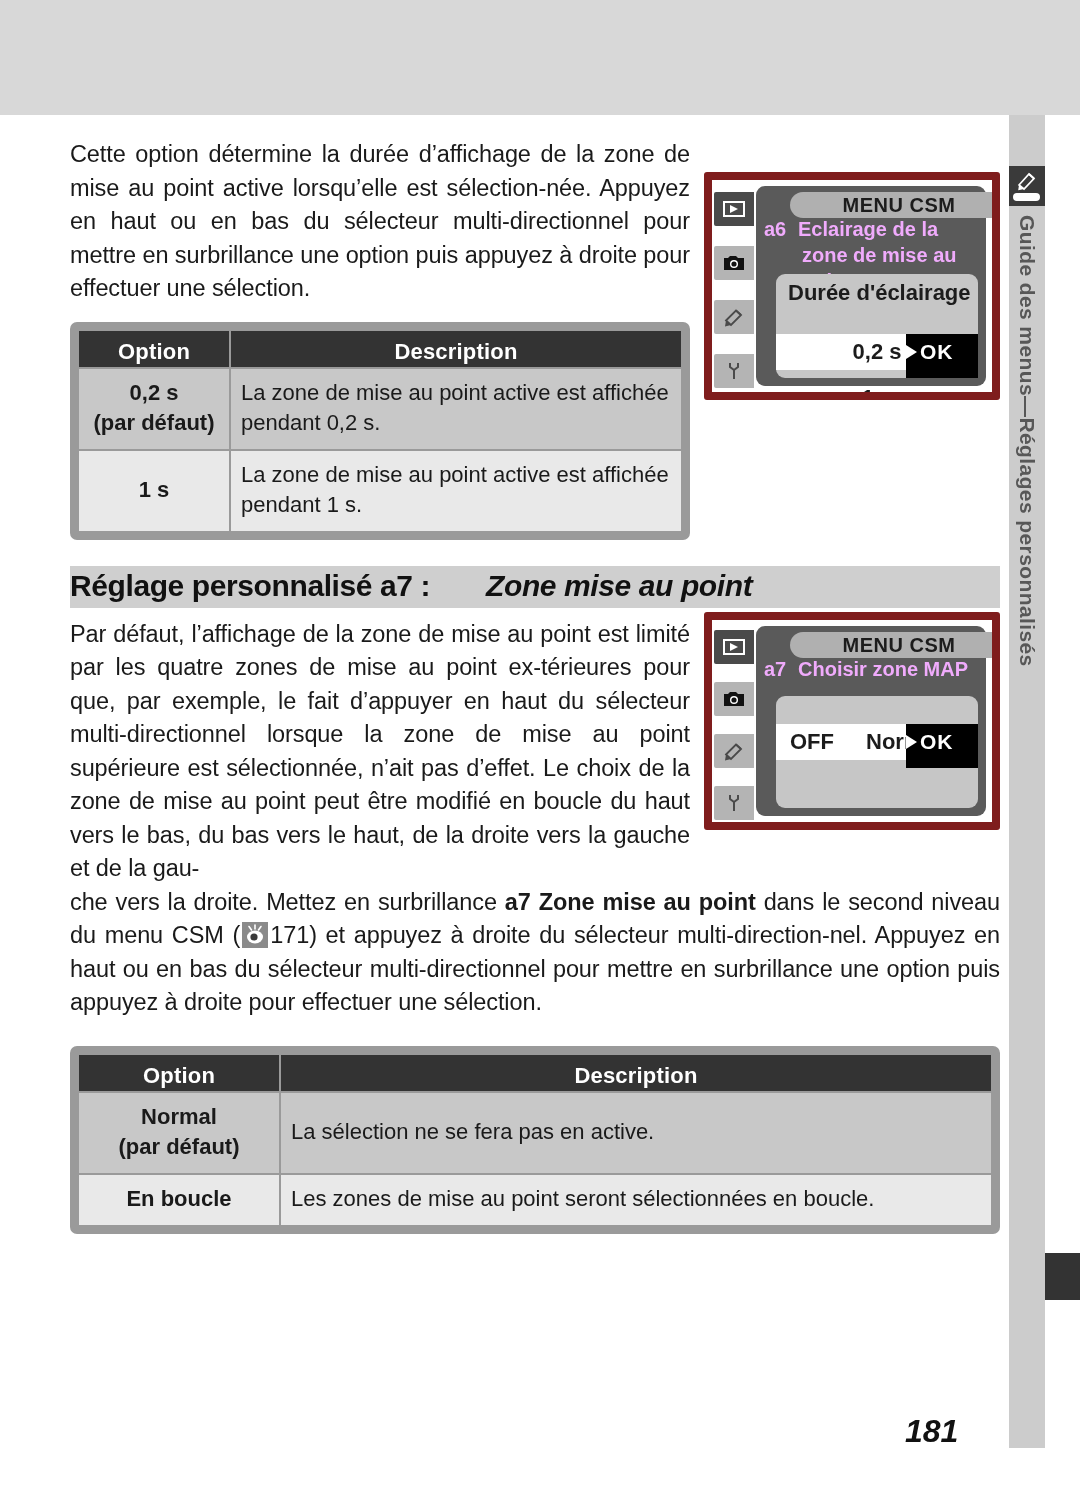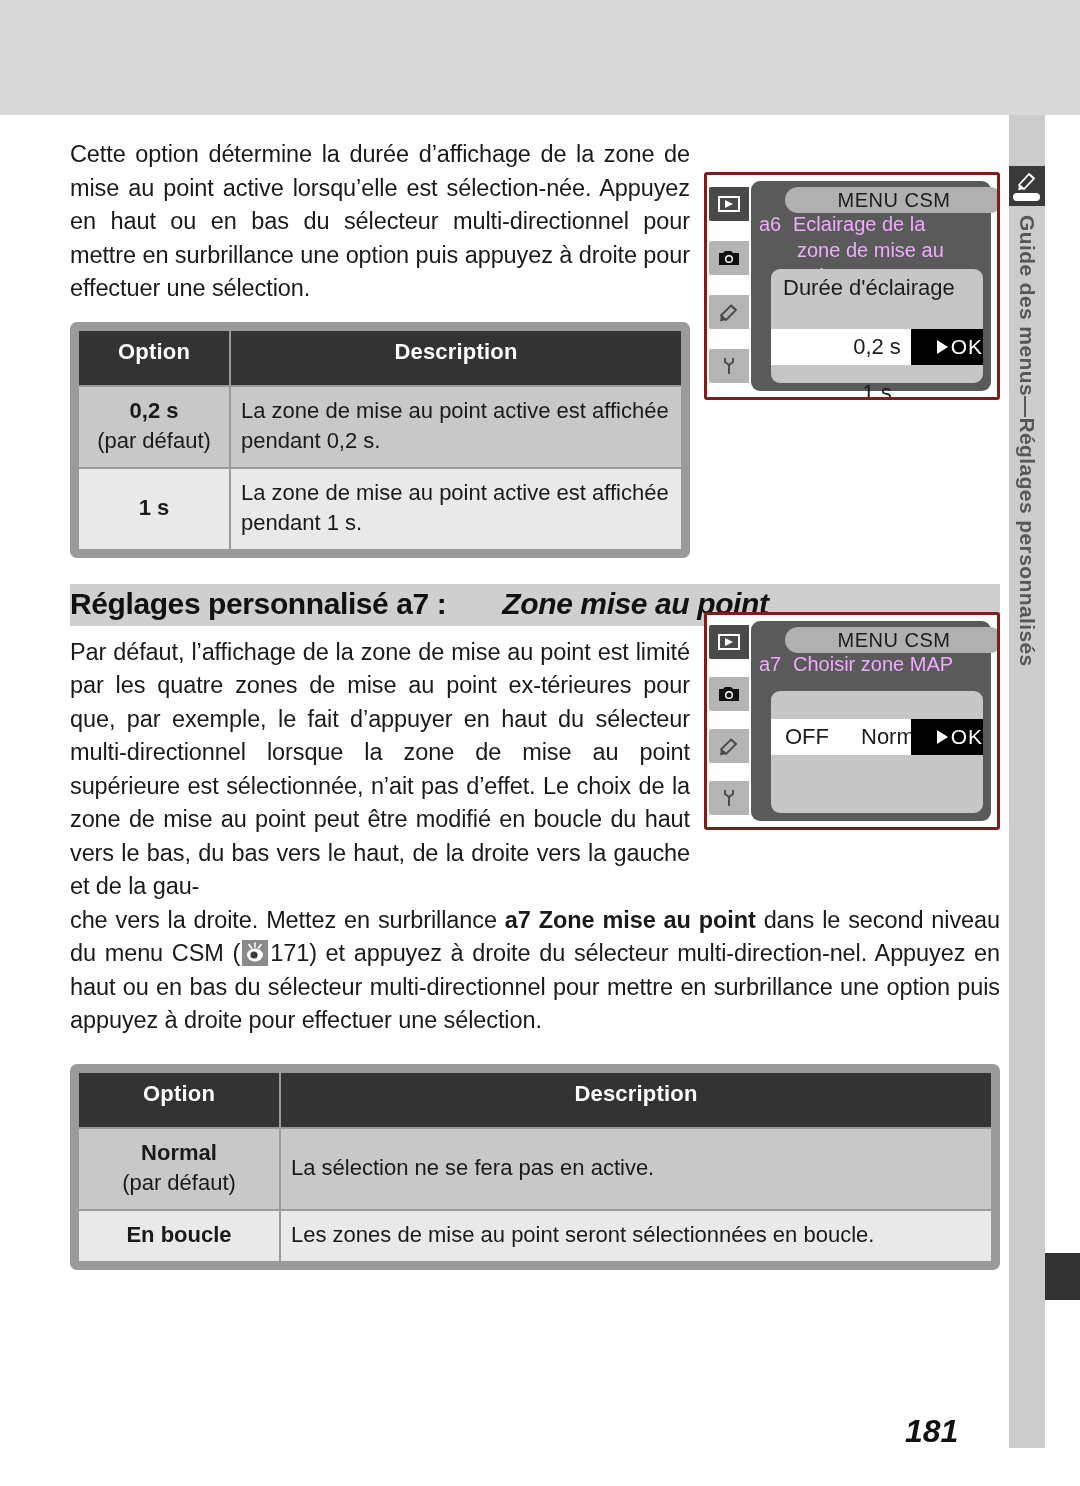--- a/index.html
+++ b/index.html
@@ -156,52 +156,53 @@
   .tbl table {
     border-collapse: separate;
     border-spacing: 2px;
     width: 100%;
   }
   .tbl th {
     background: #333333;
     color: #ffffff;
     font-size: 22px;
     font-weight: bold;
-    padding: 8px 0 20px 0;
+    padding: 8px 0 2px 0;
     letter-spacing: 0.2px;
   }
   .tbl td {
     font-size: 22px;
     color: #1a1a1a;
     vertical-align: middle;
     padding: 9px 10px 11px 10px;
     line-height: 30px;
   }
   .tbl tr.r-dark td { background: #c8c8c8; }
   .tbl tr.r-light td { background: #e9e9e9; }
 
   td.opt {
     text-align: center;
     padding-left: 6px;
     padding-right: 6px;
   }
   td.opt .ttl { font-weight: bold; display: block; }
-  td.opt .sub { font-weight: normal; display: block; }
+  td.opt .sub { font-weight: bold; display: block; }
   td.desc { text-align: left; }
 
   .col-opt-narrow { width: 150px; }
   .col-opt-wide   { width: 200px; }
 
   
   .lcd {
     position: absolute;
     background: #ffffff;
-    border: 3px solid #7f1d1d;
+    border: 8px solid #7f1d1d;
     border-radius: 3px;
     overflow: hidden;
+    font-weight: bold;
   }
   .lcd-inner {
     position: absolute;
     left: 0; top: 0; right: 0; bottom: 0;
     background: #ffffff;
   }
   
   .rail {
     position: absolute;
     left: 0; top: 0;
@@ -276,26 +277,26 @@
   .row-item .rtxt-center { text-align: center; display: block; }
   .row-item .rtxt-off {
     position: absolute; left: 14px;
     font-family: "Liberation Sans", sans-serif;
   }
   .row-item .rtxt-name { position: absolute; left: 90px; }
 
   .ok-badge {
     position: absolute;
     right: 0; top: 0;
-    width: 72px; height: 36px;
+    width: 72px; height: 44px;
     background: #000000;
     color: #ffffff;
     font-size: 21px;
     line-height: 36px;
-    text-align: right;
+    text-align: left;
     letter-spacing: 1px;
   }
   .ok-badge .tri {
     display: inline-block;
     width: 0; height: 0;
     border-left: 11px solid #ffffff;
     border-top: 7px solid transparent;
     border-bottom: 7px solid transparent;
     vertical-align: 0px;
     margin-right: 3px;
@@ -363,21 +364,21 @@
             <td class="opt">
               <span class="ttl">1 s</span>
             </td>
             <td class="desc">La zone de mise au point active est affichée pendant 1 s.</td>
           </tr>
         </tbody>
       </table>
     </div>
 
     <div class="section-title">
-      <span>Réglages personnalisé a7 : </span><span class="ital">Zone mise au point</span>
+      <span>Réglage personnalisé a7 : </span><span class="ital">Zone mise au point</span>
     </div>
 
     <p class="body col-narrow">Par défaut, l’affichage de la zone de mise au point est limité par les quatre zones de mise au point ex-térieures pour que, par exemple, le fait d’appuyer en haut du sélecteur multi-directionnel lorsque la zone de mise au point supérieure est sélectionnée, n’ait pas d’effet. Le choix de la zone de mise au point peut être modifié en boucle du haut vers le bas, du bas vers le haut, de la droite vers la gauche et de la gau-</p>
 
     <p class="body full" style="margin-top:0px;">
       <span>che vers la droite. Mettez en surbrillance </span><span class="bold">a7 Zone mise au point</span><span> dans le second niveau du menu CSM (</span><span class="ref-icon">
         <svg width="24" height="24" viewBox="0 0 24 24">
           <g stroke="#ffffff" stroke-width="1.6" stroke-linecap="round">
             <path d="M12 2 L12 6"></path>
             <path d="M6 3.5 L8.5 7"></path>

